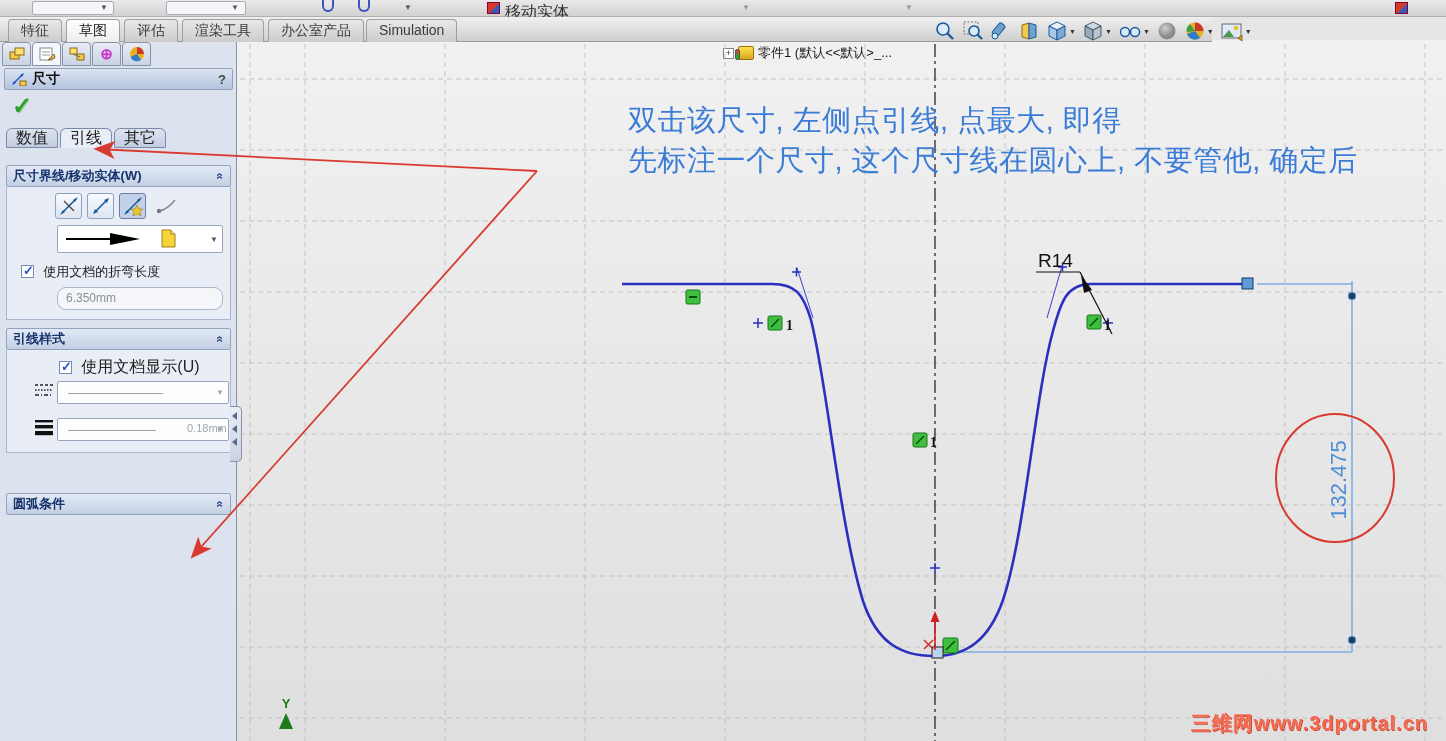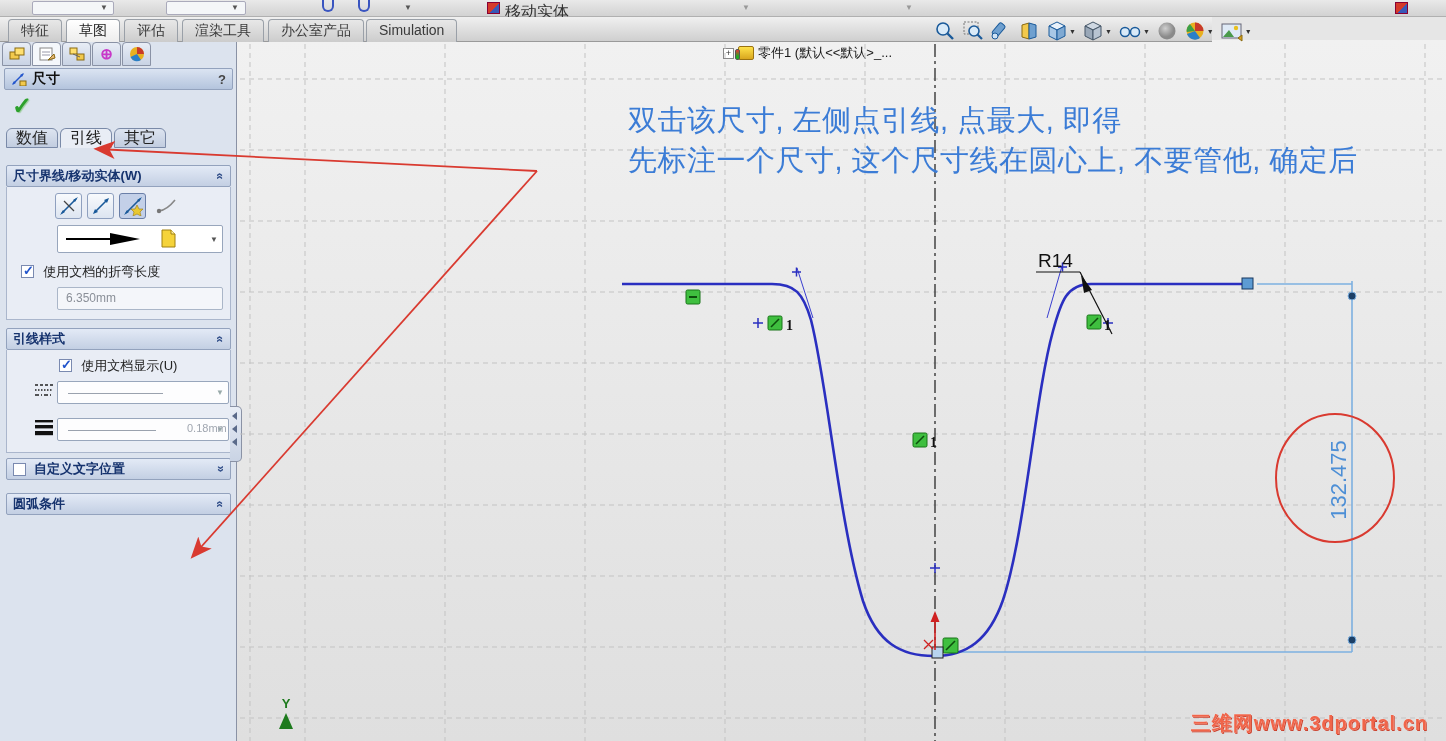--- a/index.html
+++ b/index.html
@@ -334,34 +334,34 @@
               <path d="M2,2 L11,2 L15,6 L15,19 L2,19 Z" fill="#f5d33a" stroke="#a08010"></path>
               <path d="M11,2 L11,6 L15,6" fill="#fff0a0" stroke="#a08010"></path>
             </svg>
         </div>
         <span class="combo-caret">▼</span>
       </div>
       <div style="position:absolute; left:14px; top:76px;">
         <span class="cbx checked"></span>
         <span style="margin-left:6px; font-size:13px;">使用文档的折弯长度</span>
       </div>
-      <div class="field" style="left:50px; top:100px; width:166px; height:23px;">6.350mm</div>
+      <div class="field" style="left:50px; top:100px; width:166px; height:23px;border-radius:9px;">6.350mm</div>
     </div>
   </div>
 
   <div class="group" style="top:288px;">
     <div class="group-header">
       <span>引线样式</span>
       <span class="spacer"></span>
         <span class="chev">«</span>
     </div>
     <div class="group-body" style="height:103px;">
       <div style="position:absolute; left:52px; top:7px;">
         <span class="cbx checked"></span>
-        <span style="margin-left:6px; font-size:13px;">使用文档显示(U)</span>
+        <span style="margin-left:6px; font-size:16px;">使用文档显示(U)</span>
       </div>
       <span class="lstyle-icon" style="top:32px;">
         <svg width="22" height="18">
             <g stroke="#222" stroke-width="1.6">
               <line x1="2" y1="3" x2="20" y2="3" stroke-dasharray="3,2"></line>
               <line x1="2" y1="8" x2="20" y2="8" stroke-dasharray="1.5,1.5"></line>
               <line x1="2" y1="13" x2="20" y2="13" stroke-dasharray="4,2,1,2"></line>
             </g>
           </svg></span>
       <div class="combo disabled" style="left:50px; top:31px; width:172px; height:23px;">
@@ -379,28 +379,20 @@
       <div class="combo disabled" style="left:50px; top:68px; width:172px; height:23px;">
         <div class="grow">
             <span class="line-sample" style="width:88px;"></span>
           <span class="thick-text">0.18mm</span>
           </div>
         <span class="combo-caret">▼</span>
       </div>
     </div>
   </div>
 
-  <div class="group" style="top:418px;">
-    <div class="group-header">
-      <span class="cbx" style="margin-right:8px;"></span>
-      <span>自定义文字位置</span>
-      <span class="spacer"></span>
-        <span class="chev down">«</span>
-    </div>
-  </div>
 
   <div class="group" style="top:453px;">
     <div class="group-header">
       <span>圆弧条件</span>
       <span class="spacer"></span>
         <span class="chev">«</span>
     </div>
   </div>
 </div>
 

